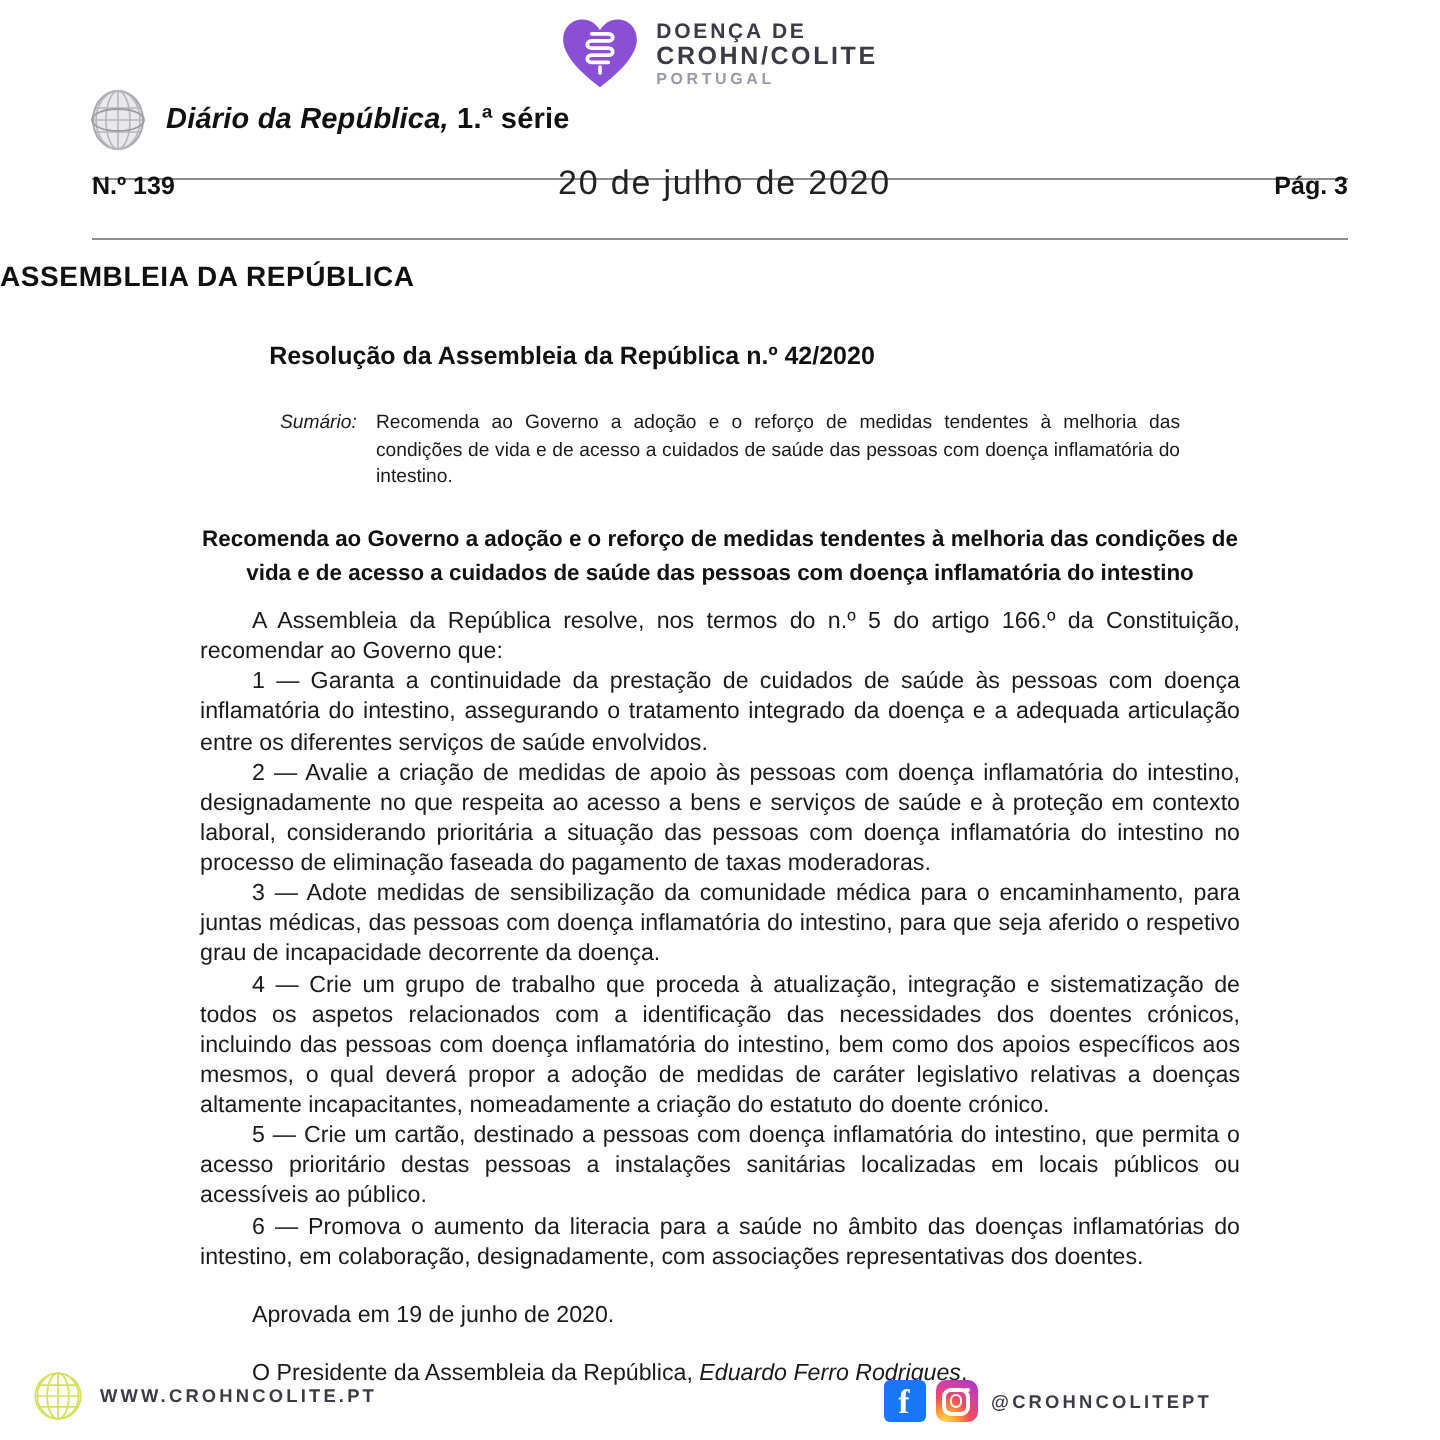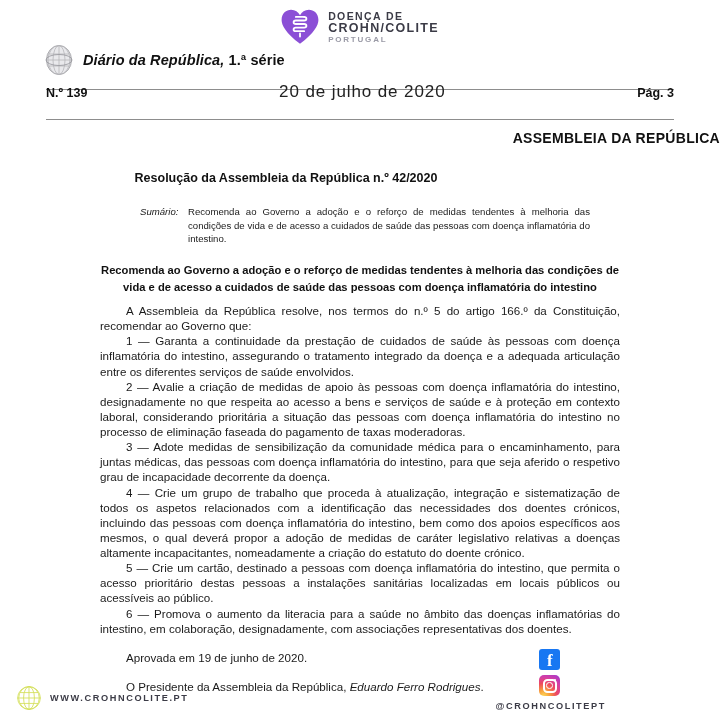--- a/index.html
+++ b/index.html
@@ -115,21 +115,21 @@
     color: #222;
     letter-spacing: 0.9px;
   }
 
   
   .org-title {
     position: absolute;
     top: 130px;
     left: 0;
     width: 720px;
-    text-align: right;
+    text-align: left;
     font-size: 14px;
     font-weight: bold;
     letter-spacing: 0.3px;
     color: #111;
   }
   .res-title {
     position: absolute;
     top: 171px;
     left: 0;
     width: 572px;
@@ -224,21 +224,20 @@
     letter-spacing: 1.6px;
     color: #3b3b46;
   }
   .footer-right {
     position: absolute;
     right: 14px;
     bottom: 3px;
     display: flex;
     align-items: center;
     gap: 5px;
-    flex-direction: column;
   }
   .fb-icon {
     width: 21px;
     height: 21px;
     background: #1877f2;
     border-radius: 3px;
     position: relative;
     flex: 0 0 auto;
   }
   .fb-icon::after {

